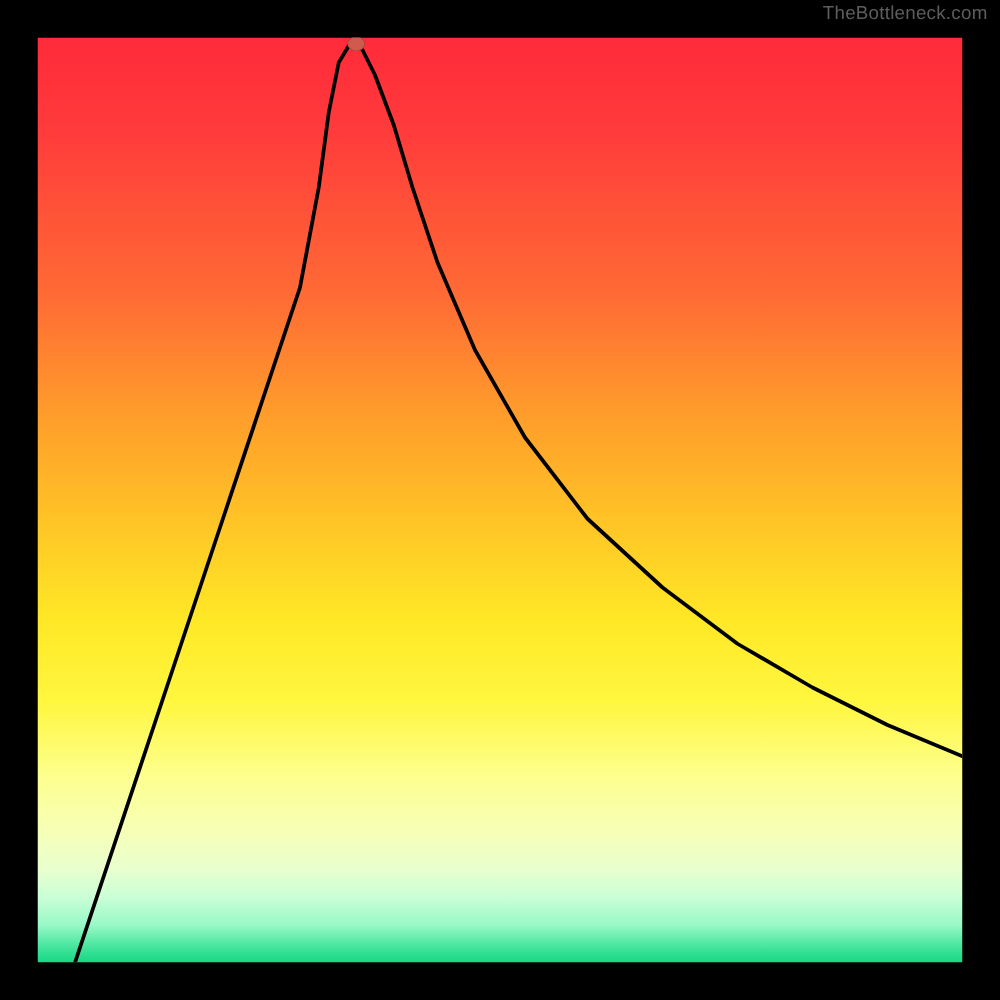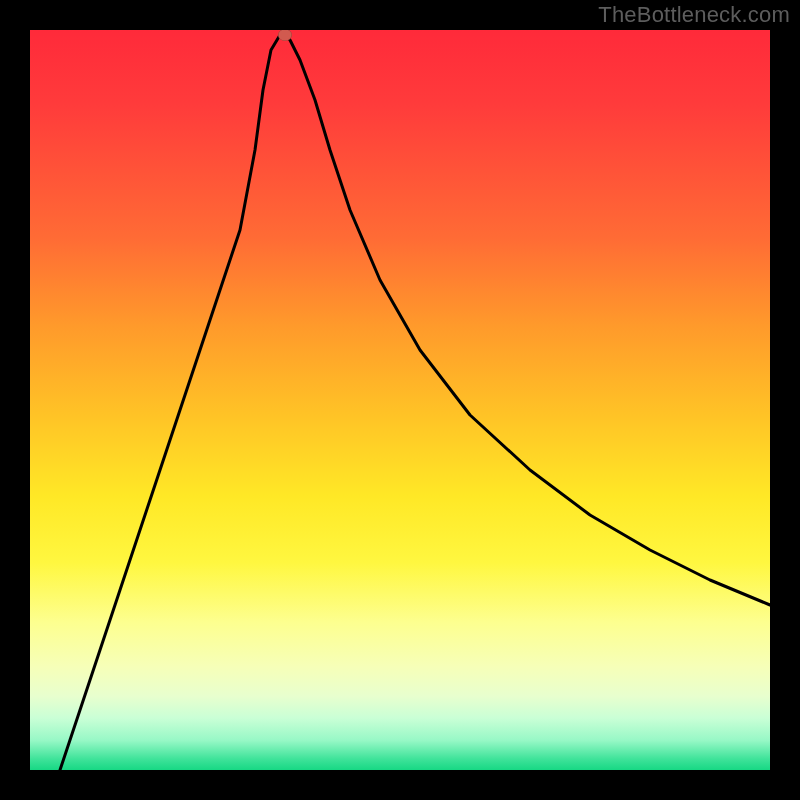--- a/index.html
+++ b/index.html
@@ -15,21 +15,21 @@
     position: relative;
     width: 800px;
     height: 800px;
     background: #000;
   }
   .watermark {
     position: absolute;
     top: 2px;
     right: 10px;
     color: #5d5d5d;
-    font-size: 22px;
+    font-size: 15px;
     font-weight: 500;
     letter-spacing: 0.2px;
     z-index: 30;
   }
   .plot-area {
     position: absolute;
     left: 30px;
     top: 30px;
     width: 740px;
     height: 740px;

